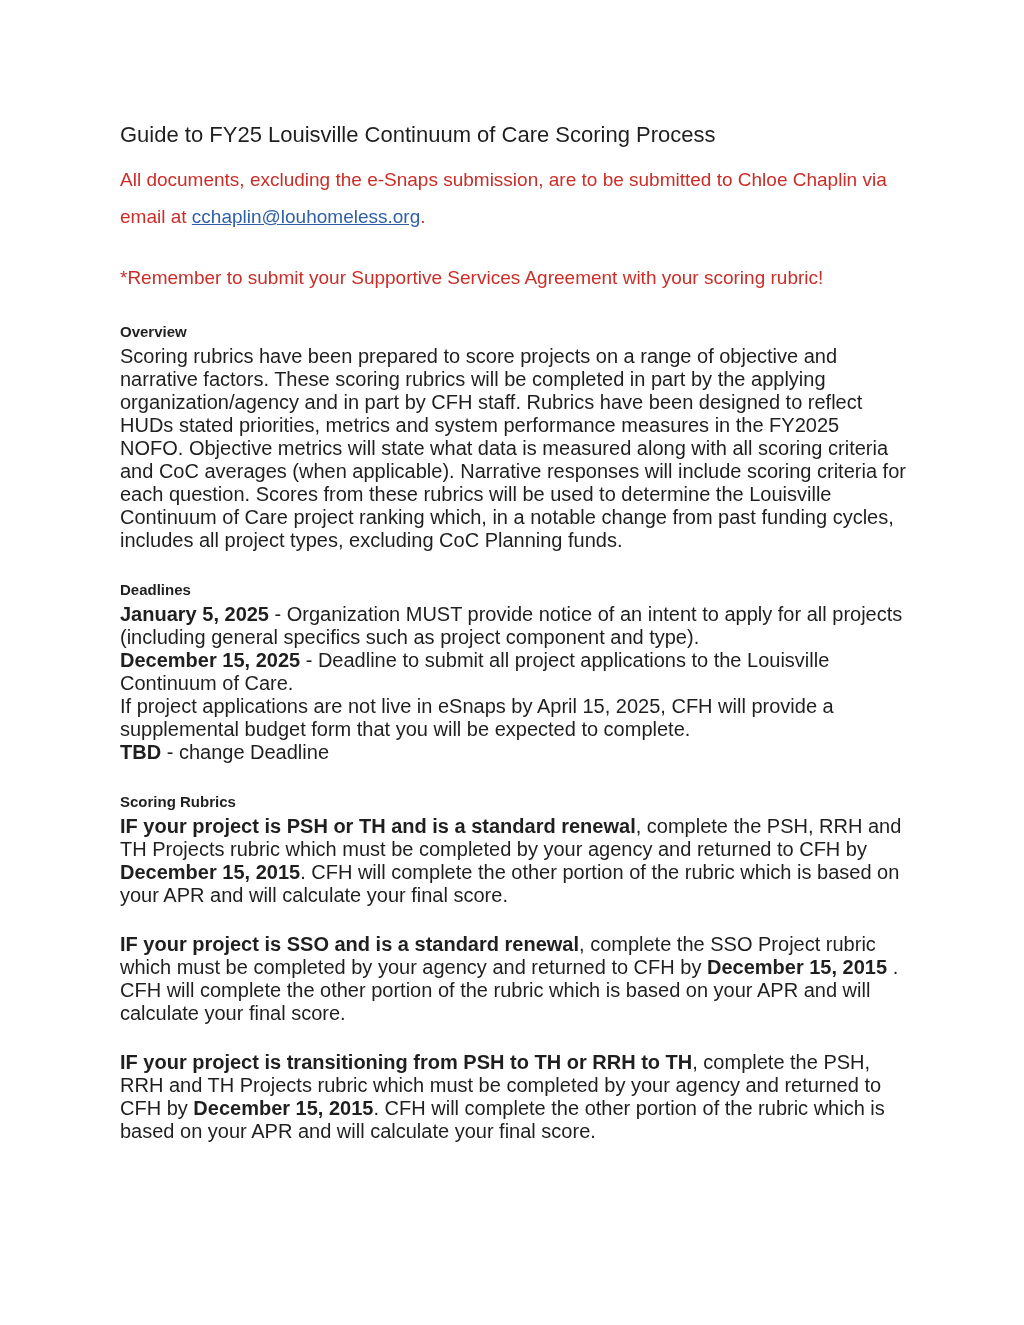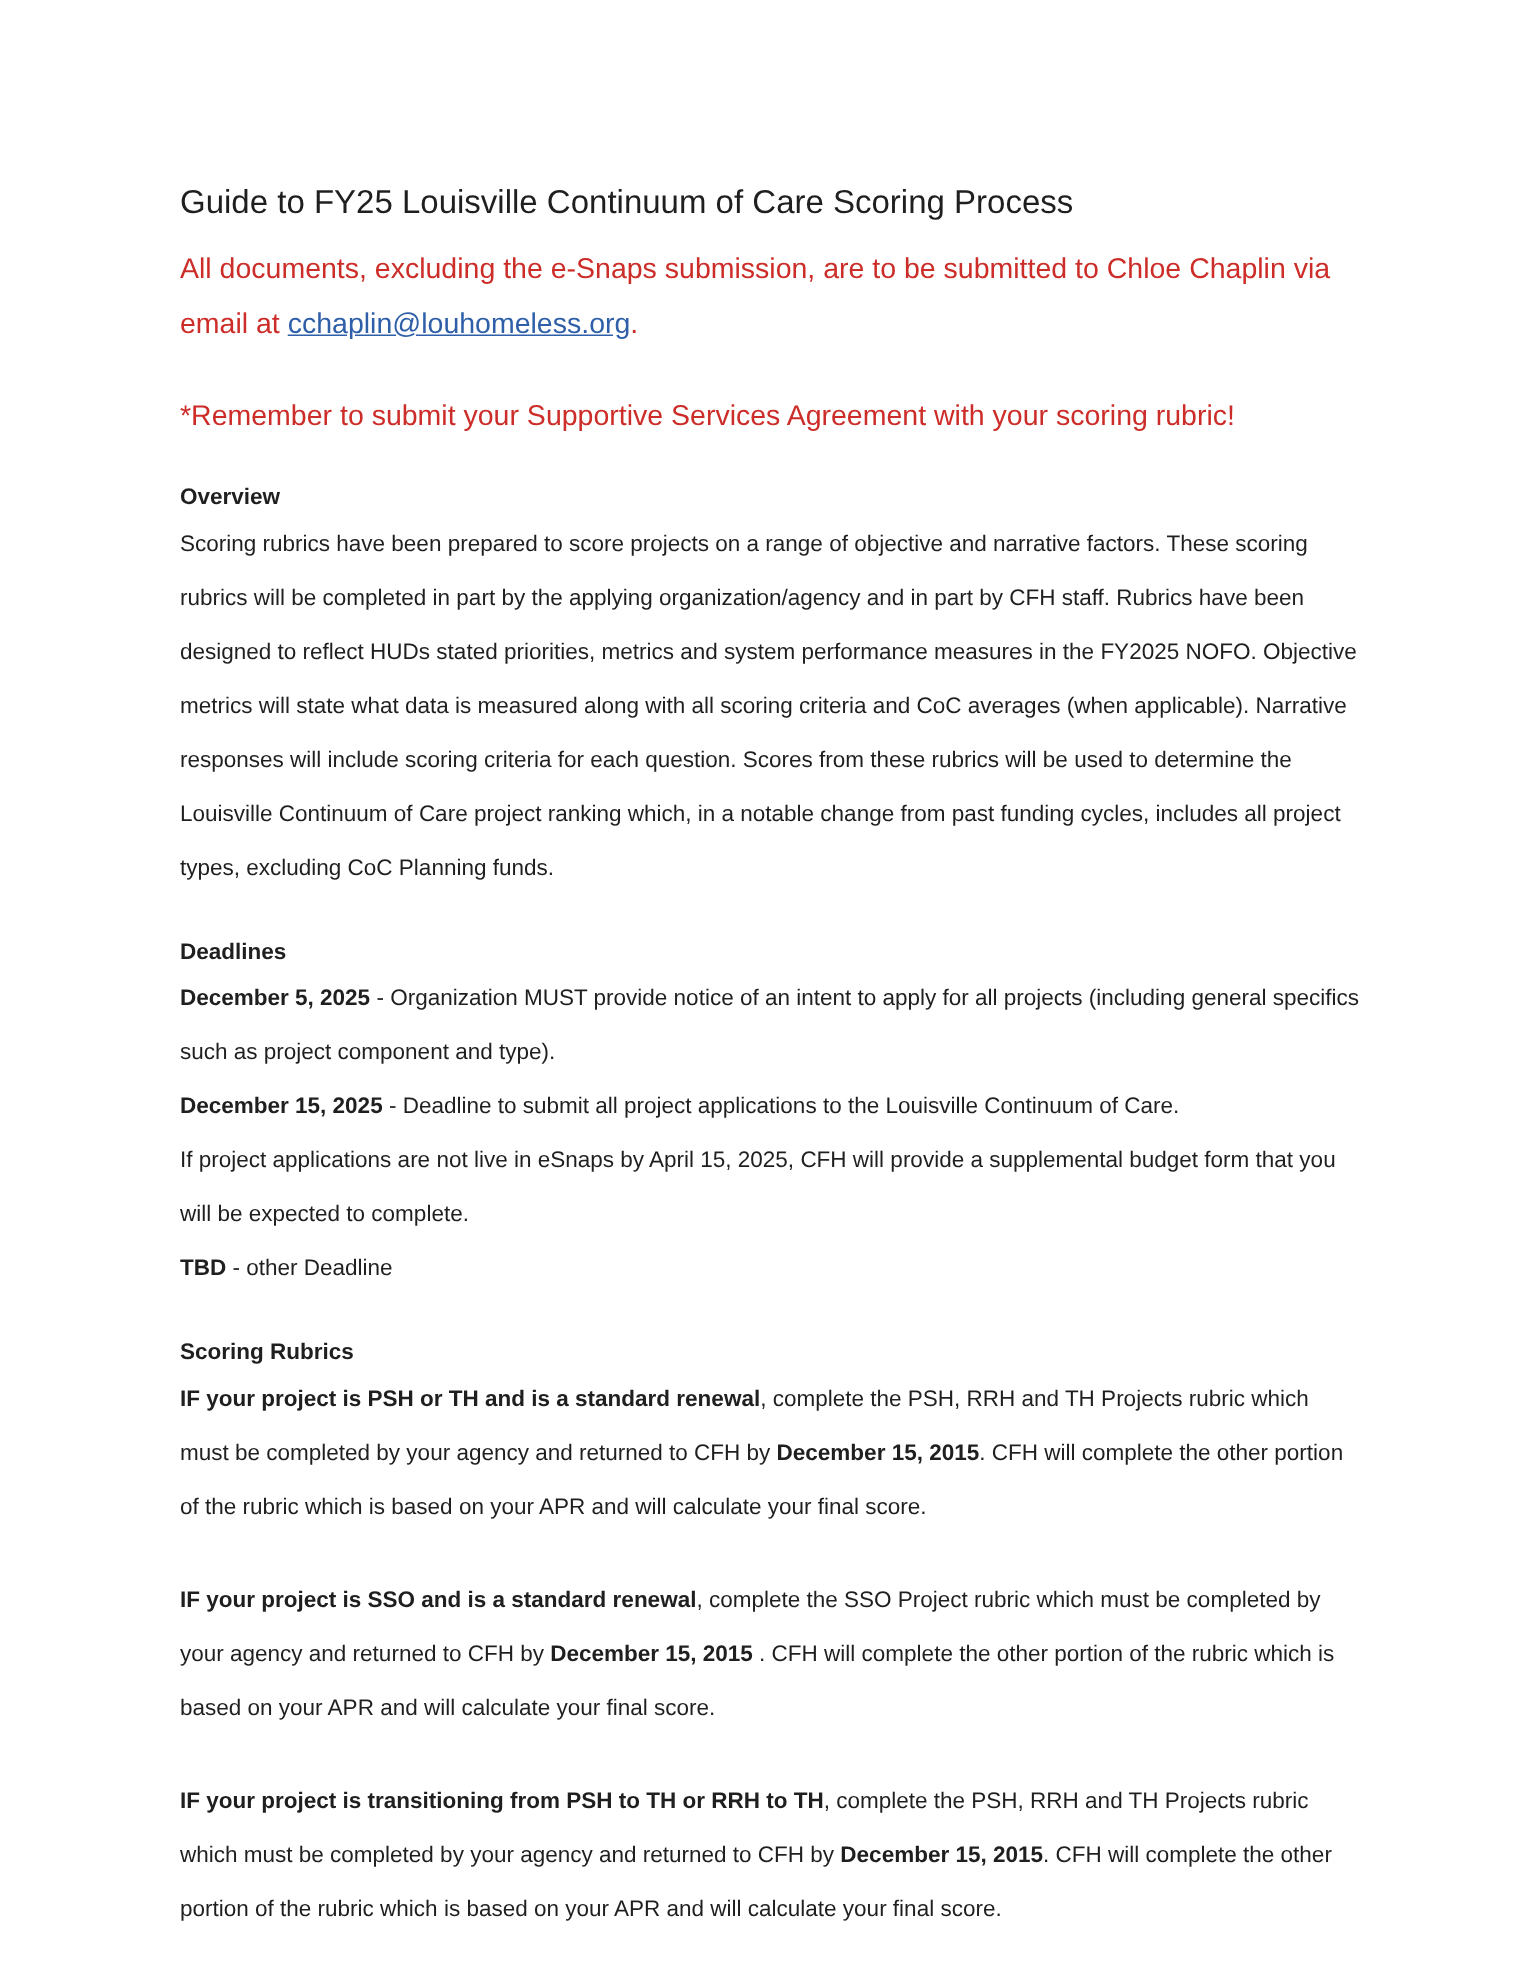--- a/index.html
+++ b/index.html
@@ -59,22 +59,22 @@
     color: var(--ink, #1f1f1f);
   }
   .doc-section {
     margin-top: 25px;
   }
   .doc-section:first-child {
     margin-top: 15px;
   }
   .doc-section p {
     margin: 0;
-    font-size: 15px;
-    line-height: 36px;
+    font-size: 20px;
+    line-height: 23px;
     color: var(--ink, #1f1f1f);
   }
   
   .sec-rubrics p {
     margin-bottom: 26px;
   }
   .sec-rubrics p:last-child {
     margin-bottom: 0;
   }
   .run-bold {
@@ -94,24 +94,24 @@
   <p class="notice notice--primary">*Remember to submit your Supportive Services Agreement with your scoring rubric!</p>
 
   <div class="doc-body">
 
   <section class="doc-section sec-overview">
         <h2>Overview</h2>
         <p><span class="run-regular">Scoring rubrics have been prepared to score projects on a range of objective and narrative factors. These scoring rubrics will be completed in part by the applying organization/agency and in part by CFH staff. Rubrics have been designed to reflect HUDs stated priorities, metrics and system performance measures in the FY2025 NOFO. Objective metrics will state what data is measured along with all scoring criteria and CoC averages (when applicable). Narrative responses will include scoring criteria for each question. Scores from these rubrics will be used to determine the Louisville Continuum of Care project ranking which, in a notable change from past funding cycles,  includes all project types, excluding CoC Planning funds.</span></p>
       </section>
       <section class="doc-section sec-deadlines">
         <h2>Deadlines</h2>
-        <p><span class="run-bold">December 5, 2025</span><span class="run-regular"> - Organization MUST provide notice of an intent to apply for all projects (including general specifics such as project component and type).</span></p>
+        <p><span class="run-bold">January 5, 2025</span><span class="run-regular"> - Organization MUST provide notice of an intent to apply for all projects (including general specifics such as project component and type).</span></p>
         <p><span class="run-bold">December 15, 2025</span><span class="run-regular"> - Deadline to submit all project applications to the Louisville Continuum of Care.</span></p>
         <p><span class="run-regular">If project applications are not live in eSnaps by April 15, 2025, CFH will provide a supplemental budget form that you will be expected to complete.</span></p>
-        <p><span class="run-bold">TBD</span><span class="run-regular"> - other Deadline</span></p>
+        <p><span class="run-bold">TBD</span><span class="run-regular"> - change Deadline</span></p>
       </section>
       <section class="doc-section sec-rubrics">
         <h2>Scoring Rubrics</h2>
         <p><span class="run-bold">IF your project is PSH or TH and is a standard renewal</span><span class="run-regular">, complete the PSH, RRH and TH Projects rubric which must be completed by your agency and returned to CFH by </span><span class="run-bold">December 15, 2015</span><span class="run-regular">. CFH will complete the other portion of the rubric which is based on your APR and will calculate your final score.</span></p>
         <p><span class="run-bold">IF your project is SSO and is a standard renewal</span><span class="run-regular">, complete the SSO Project rubric which must be completed by your agency and returned to CFH by </span><span class="run-bold">December 15, 2015</span><span class="run-regular"> . CFH will complete the other portion of the rubric which is based on your APR and will calculate your final score.</span></p>
         <p><span class="run-bold">IF your project is transitioning from PSH to TH or RRH to TH</span><span class="run-regular">, complete the PSH, RRH and TH Projects rubric which must be completed by your agency and returned to CFH by </span><span class="run-bold">December 15, 2015</span><span class="run-regular">. CFH will complete the other portion of the rubric which is based on your APR and will calculate your final score.</span></p>
       </section>
     </div>
 </div>
 

